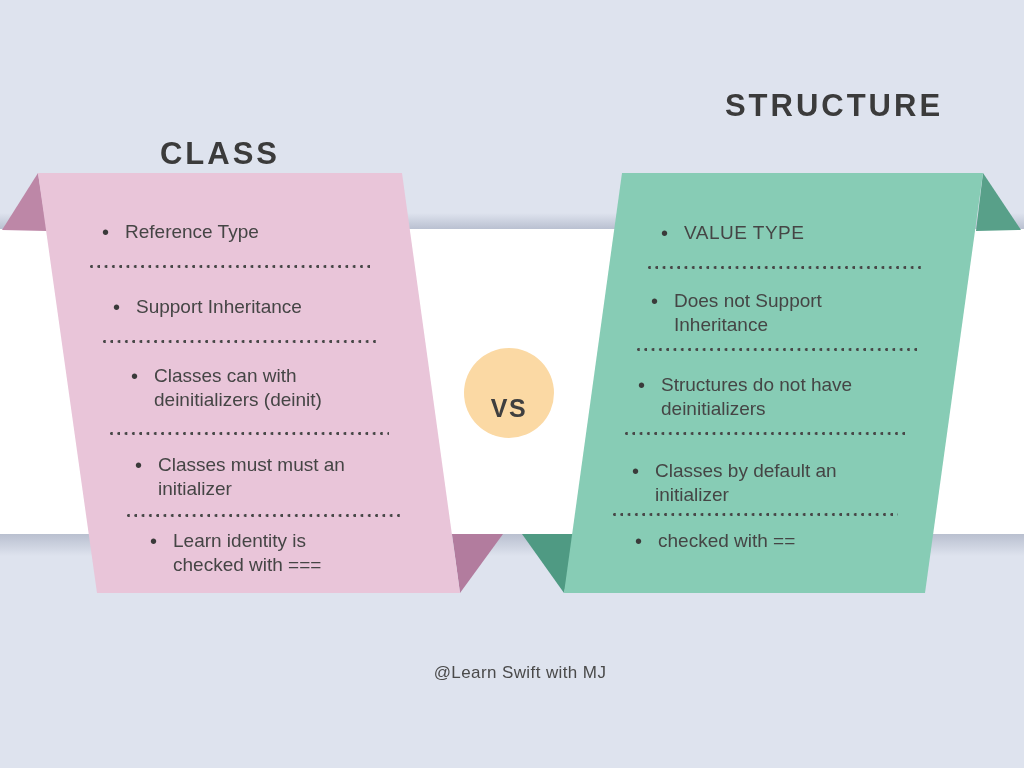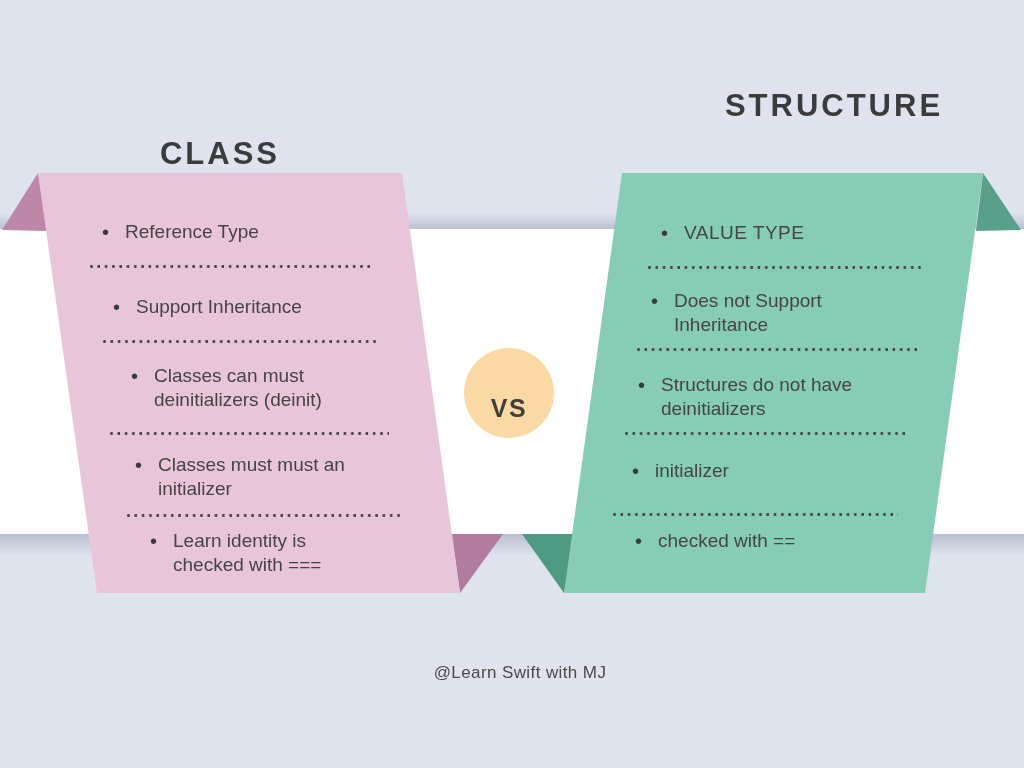--- a/index.html
+++ b/index.html
@@ -86,21 +86,21 @@
       <span class="t">
           <span>Support Inheritance</span>
           <span></span>
         </span>
     </div>
     <div class="dots pd2"></div>
 
     <div class="row p3">
       <span class="b">•</span>
       <span class="t">
-          <span>Classes can must</span>
+          <span>Classes can with</span>
           <span>deinitializers (deinit)</span>
         </span>
     </div>
     <div class="dots pd3"></div>
 
     <div class="row p4">
       <span class="b">•</span>
       <span class="t">
           <span>Classes must must an</span>
           <span>initializer</span>
@@ -139,20 +139,21 @@
       <span class="t">
           <span>Structures do not have</span>
           <span>deinitializers</span>
         </span>
     </div>
     <div class="dots sd3"></div>
 
     <div class="row s4">
       <span class="b">•</span>
       <span class="t">
+          <span>Classes by default an</span>
           <span>initializer</span>
         </span>
     </div>
     <div class="dots sd4"></div>
 
     <div class="row s5">
       <span class="b">•</span>
       <span class="t">
           <span>checked with ==</span>
         </span>

